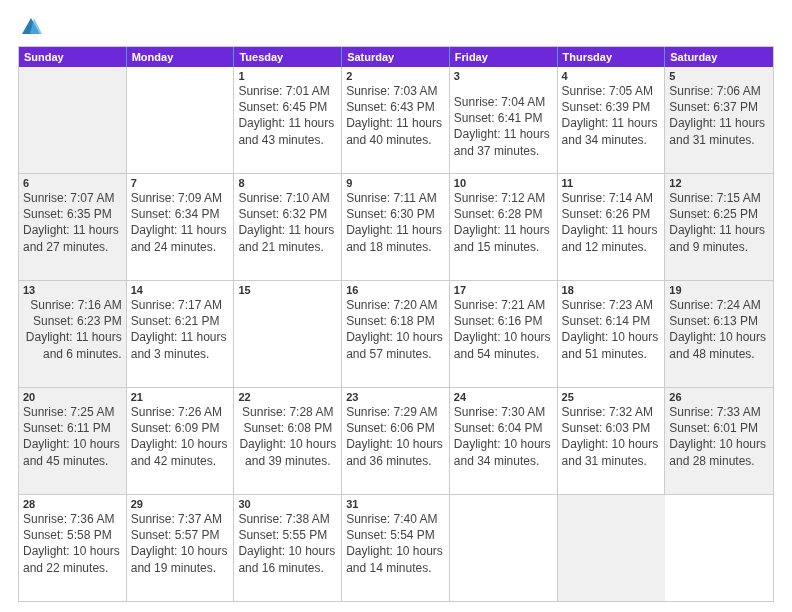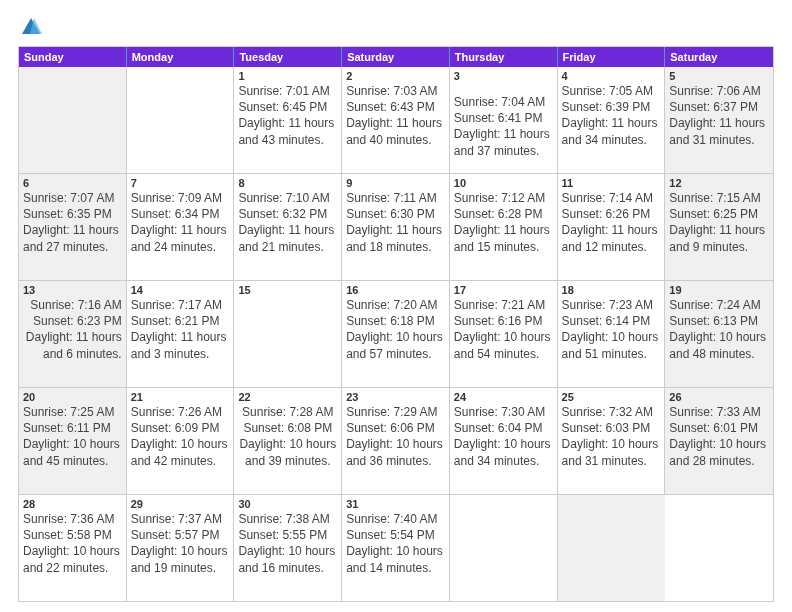--- a/index.html
+++ b/index.html
@@ -137,22 +137,22 @@
       <div class="subtitle"></div>
     </div>
   </div>
 
   <div class="calendar">
     <div class="cal-header">
     <div class="cal-header-cell">Sunday</div>
         <div class="cal-header-cell">Monday</div>
         <div class="cal-header-cell">Tuesday</div>
         <div class="cal-header-cell">Saturday</div>
+        <div class="cal-header-cell">Friday</div>
         <div class="cal-header-cell">Thursday</div>
-        <div class="cal-header-cell">Friday</div>
         <div class="cal-header-cell">Saturday</div>
       </div>
     <div class="cal-body">
     <div class="cal-row">
           <div class="cal-cell shaded"></div>
           <div class="cal-cell"></div>
           <div class="cal-cell">
             <span class="day-num">1</span>
             <div class="cell-text" style="white-space: pre-line;">Sunrise: 7:01 AM
 Sunset: 6:45 PM

